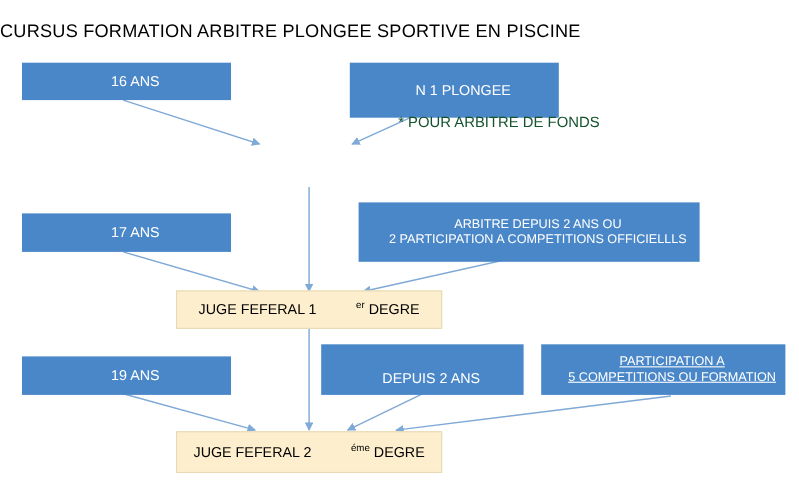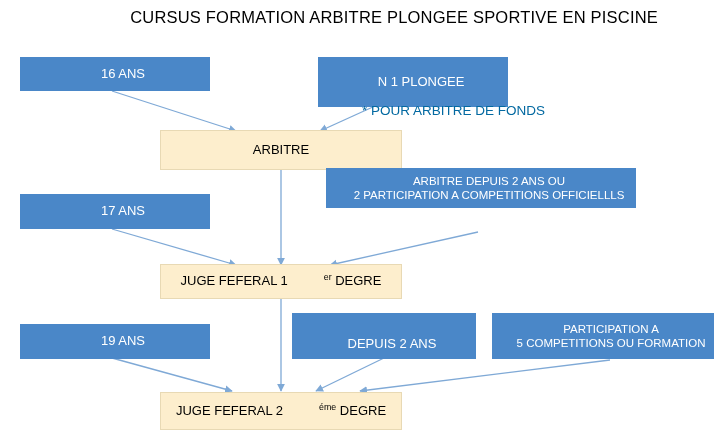--- a/index.html
+++ b/index.html
@@ -22,23 +22,23 @@
     position: absolute;
     left: 0;
     top: 0;
     width: 726px;
     height: 436px;
     pointer-events: none;
   }
   .title {
     position: absolute;
     left: 0;
-    top: 8px;
+    top: 20px;
     width: 658px;
-    text-align: right;
+    text-align: left;
     font-size: 16.5px;
     letter-spacing: 0.2px;
     color: #000000;
     white-space: nowrap;
   }
   .box {
     position: absolute;
     box-sizing: border-box;
     display: flex;
     align-items: center;
@@ -58,21 +58,21 @@
     background: #fdeecd;
     border: 1px solid #e8d9b4;
     color: #000000;
   }
   .box .inner {
     width: 100%;
   }
   .note {
     position: absolute;
     font-size: 13.5px;
-    color: #0369a1;
+    color: #14532d;
     white-space: nowrap;
   }
   sup {
     font-size: 0.68em;
     vertical-align: super;
     line-height: 0;
     margin-left: 36px;
   }
 </style>
 </head>
@@ -113,29 +113,26 @@
   <div class="box blue" style="left:20px; top:57px; width:190px; height:34px;">
     <span class="inner">16 ANS</span>
   </div>
 
   <div class="box blue" style="left:318px; top:57px; width:190px; height:50px;">
     <span class="inner">N 1 PLONGEE</span>
   </div>
 
   <div class="note" style="left:362px; top:103px;">* POUR ARBITRE DE FONDS</div>
 
-  <div class="box cream" style="left:160px; top:130px; width:242px; height:40px;">
-    <span class="inner">ARBITRE</span>
-  </div>
 
   <div class="box blue" style="left:20px; top:194px; width:190px; height:35px;justify-content:center;">
     <span class="inner">17 ANS</span>
   </div>
 
-  <div class="box blue" style="left:326px; top:168px; width:310px; height:40px; font-size:11.5px;">
+  <div class="box blue" style="left:326px; top:184px; width:310px; height:54px; font-size:11.5px;">
     <span class="inner">
       <span>ARBITRE DEPUIS 2 ANS OU</span><br>
       <span>2 PARTICIPATION A COMPETITIONS OFFICIELLLS</span>
     </span>
   </div>
 
   <div class="box cream" style="left:160px; top:264px; width:242px; height:35px;">
     <span class="inner"><span>JUGE FEFERAL 1</span><sup>er</sup><span> DEGRE</span></span>
   </div>
 
@@ -143,21 +140,21 @@
     <span class="inner">19 ANS</span>
   </div>
 
   <div class="box blue" style="left:292px; top:313px; width:184px; height:46px;">
     <span class="inner">
       <br>
       <span>DEPUIS 2 ANS</span>
     </span>
   </div>
 
-  <div class="box blue" style="left:492px; top:313px; width:222px; height:46px; font-size:11.5px;">
+  <div class="box blue" style="left:492px; top:313px; width:222px; height:46px; font-size:11.5px;text-decoration:underline;">
     <span class="inner">
       <span>PARTICIPATION A</span><br>
       <span>5 COMPETITIONS OU FORMATION</span>
     </span>
   </div>
 
   <div class="box cream" style="left:160px; top:392px; width:242px; height:38px;">
     <span class="inner"><span>JUGE FEFERAL 2</span><sup>éme</sup><span> DEGRE</span></span>
   </div>
 

